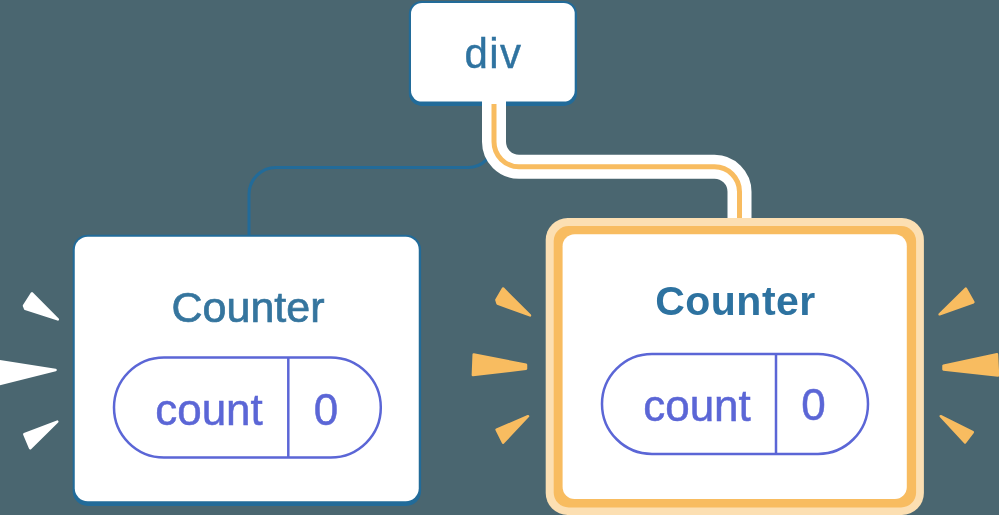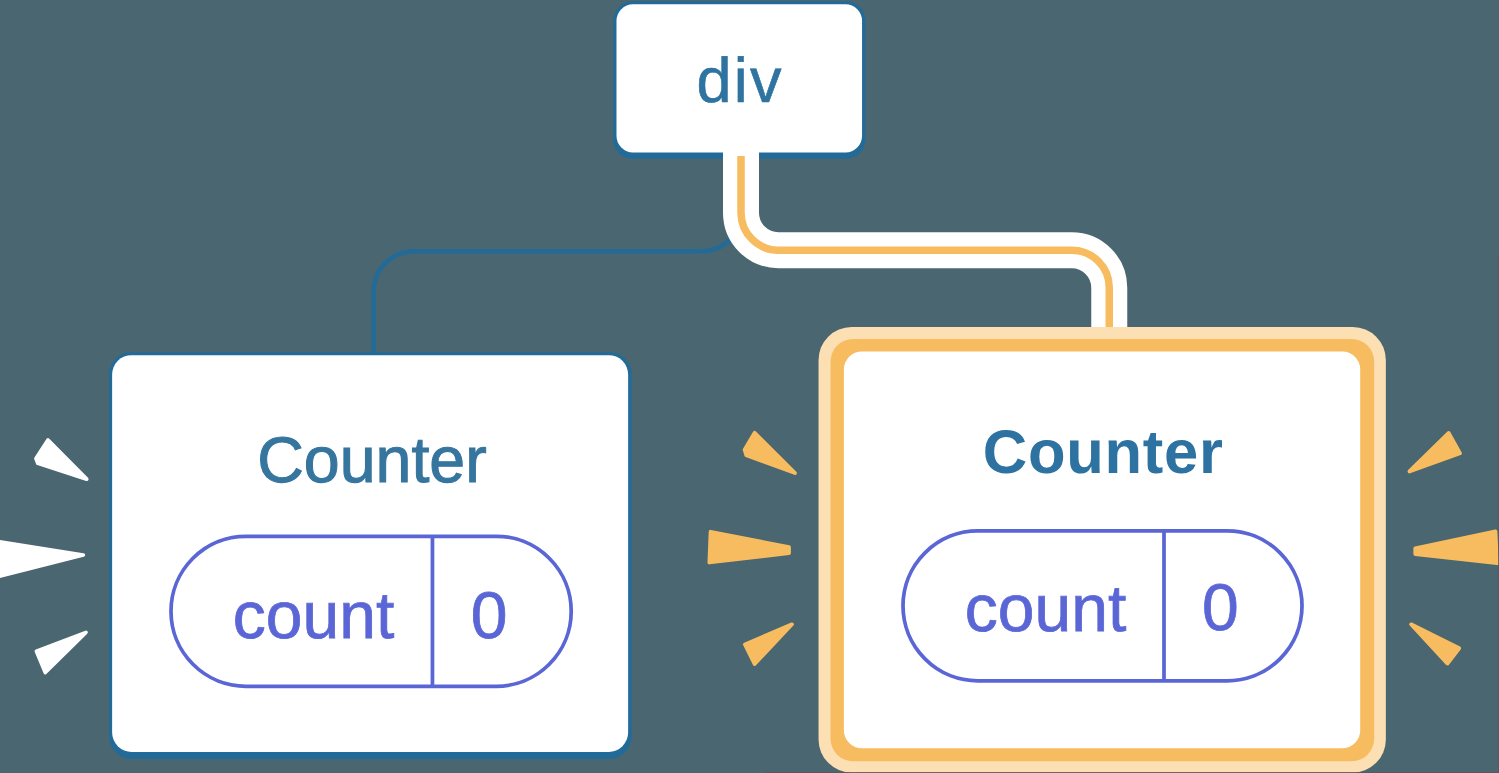--- a/index.html
+++ b/index.html
@@ -1,16 +1,16 @@
 <!DOCTYPE html>
 <html><head>
 <meta charset="utf-8">
 <style>
   html,body{margin:0;padding:0;background:#4a6670;}
-  .stage{position:relative;width:999px;height:515px;overflow:hidden;background:#b91c1c;}
+  .stage{position:relative;width:999px;height:515px;overflow:hidden;background:#0f766e;}
   svg{display:block;}
   text{font-family:"Liberation Sans", sans-serif;}
 </style>
 </head>
 <body>
 <div class="stage">
 <svg width="999" height="515" viewBox="0 0 999 515" xmlns="http://www.w3.org/2000/svg">
   <rect x="0" y="0" width="999" height="515" fill="#4a6670"></rect>
 
   <path d="M494,104 L494,141.5 A26,26 0 0 1 468,167.5 L276,167.5 A27,27 0 0 0 249,194.5 L249,237" fill="none" stroke="#226b99" stroke-width="3"></path>

